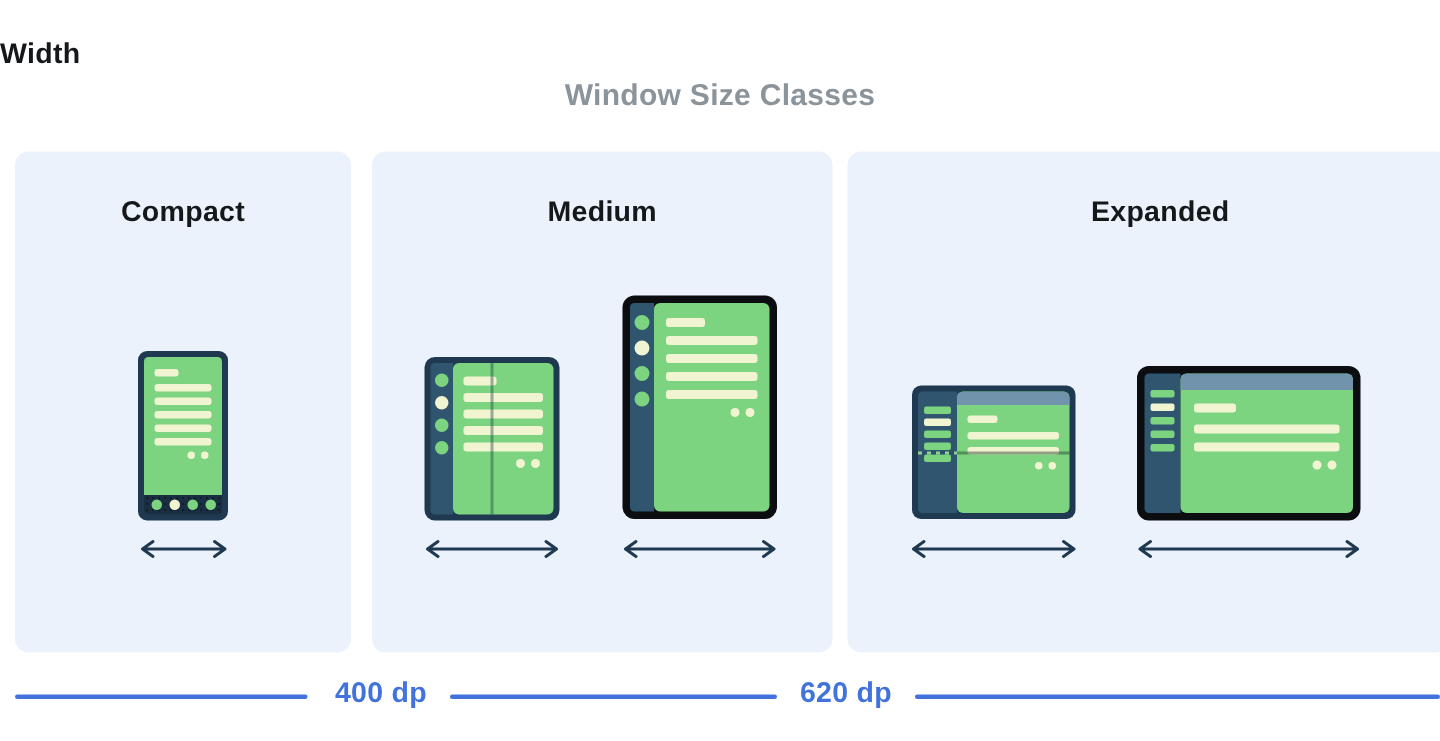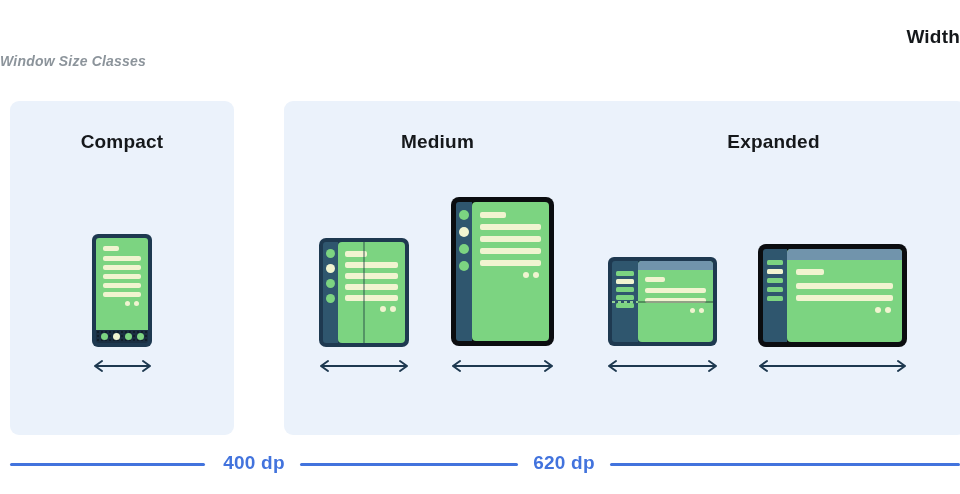--- a/index.html
+++ b/index.html
@@ -1,27 +1,27 @@
 <!DOCTYPE html>
 <html style="--page-bg: #FFFFFF; --panel-bg: #EBF2FB; --frame-navy: #1E3950; --frame-black: #0B0D10; --rail-navy: #2F566E; --screen-green: #7CD481; --cream: #F1F4D0; --appbar-blue: #7194AC; --navbar-navy: #1A2E41; --ruler-blue: #4273DD; --arrow-navy: #1E3950; --title-color: #15181B; --subtitle-gray: #8C949B;"><head>
 <meta charset="utf-8">
 <style>
   html,body{margin:0;padding:0;background:#fff;font-family:"Liberation Sans",sans-serif;}
   .stage{position:relative;width:960px;height:494px;background:var(--page-bg,#fff);overflow:hidden;}
 
   
-  .hdr-title{position:absolute;top:26px;left:0;width:100%;text-align:right;
+  .hdr-title{position:absolute;top:26px;left:0;width:100%;text-align:left;
     font-size:19px;font-weight:bold;color:var(--title-color,#15181b);letter-spacing:.2px;}
-  .hdr-sub{position:absolute;top:53px;left:0;width:100%;
-    font-size:14px;font-weight:bold;color:var(--subtitle-gray,#8c949b);letter-spacing:.2px;font-style:italic;}
+  .hdr-sub{position:absolute;top:53px;left:0;width:100%;text-align:center;
+    font-size:20px;font-weight:bold;color:var(--subtitle-gray,#8c949b);letter-spacing:.2px;}
 
   
   .panel{position:absolute;top:101px;height:334px;background:var(--panel-bg,#ebf2fb);border-radius:9px;}
   .panel-compact{left:10px;width:224px;}
-  .panel-medium{left:248px;width:307px;margin-left:36px;}
+  .panel-medium{left:248px;width:307px;}
   .panel-expanded{left:565px;width:385px;padding-left:16px;}
   .panel h2{margin:0;padding-top:30px;text-align:center;font-size:19px;font-weight:bold;
     color:var(--title-color,#15181b);letter-spacing:.2px;}
 
   
   .line{background:var(--cream,#f1f4d0);border-radius:2px;}
   .dots{display:flex;justify-content:flex-end;gap:4px;}
   .dots span{background:var(--cream,#f1f4d0);border-radius:50%;}
   .rail-dot{border-radius:50%;}
   .g{background:var(--screen-green,#7cd481);} .c{background:var(--cream,#f1f4d0);}

